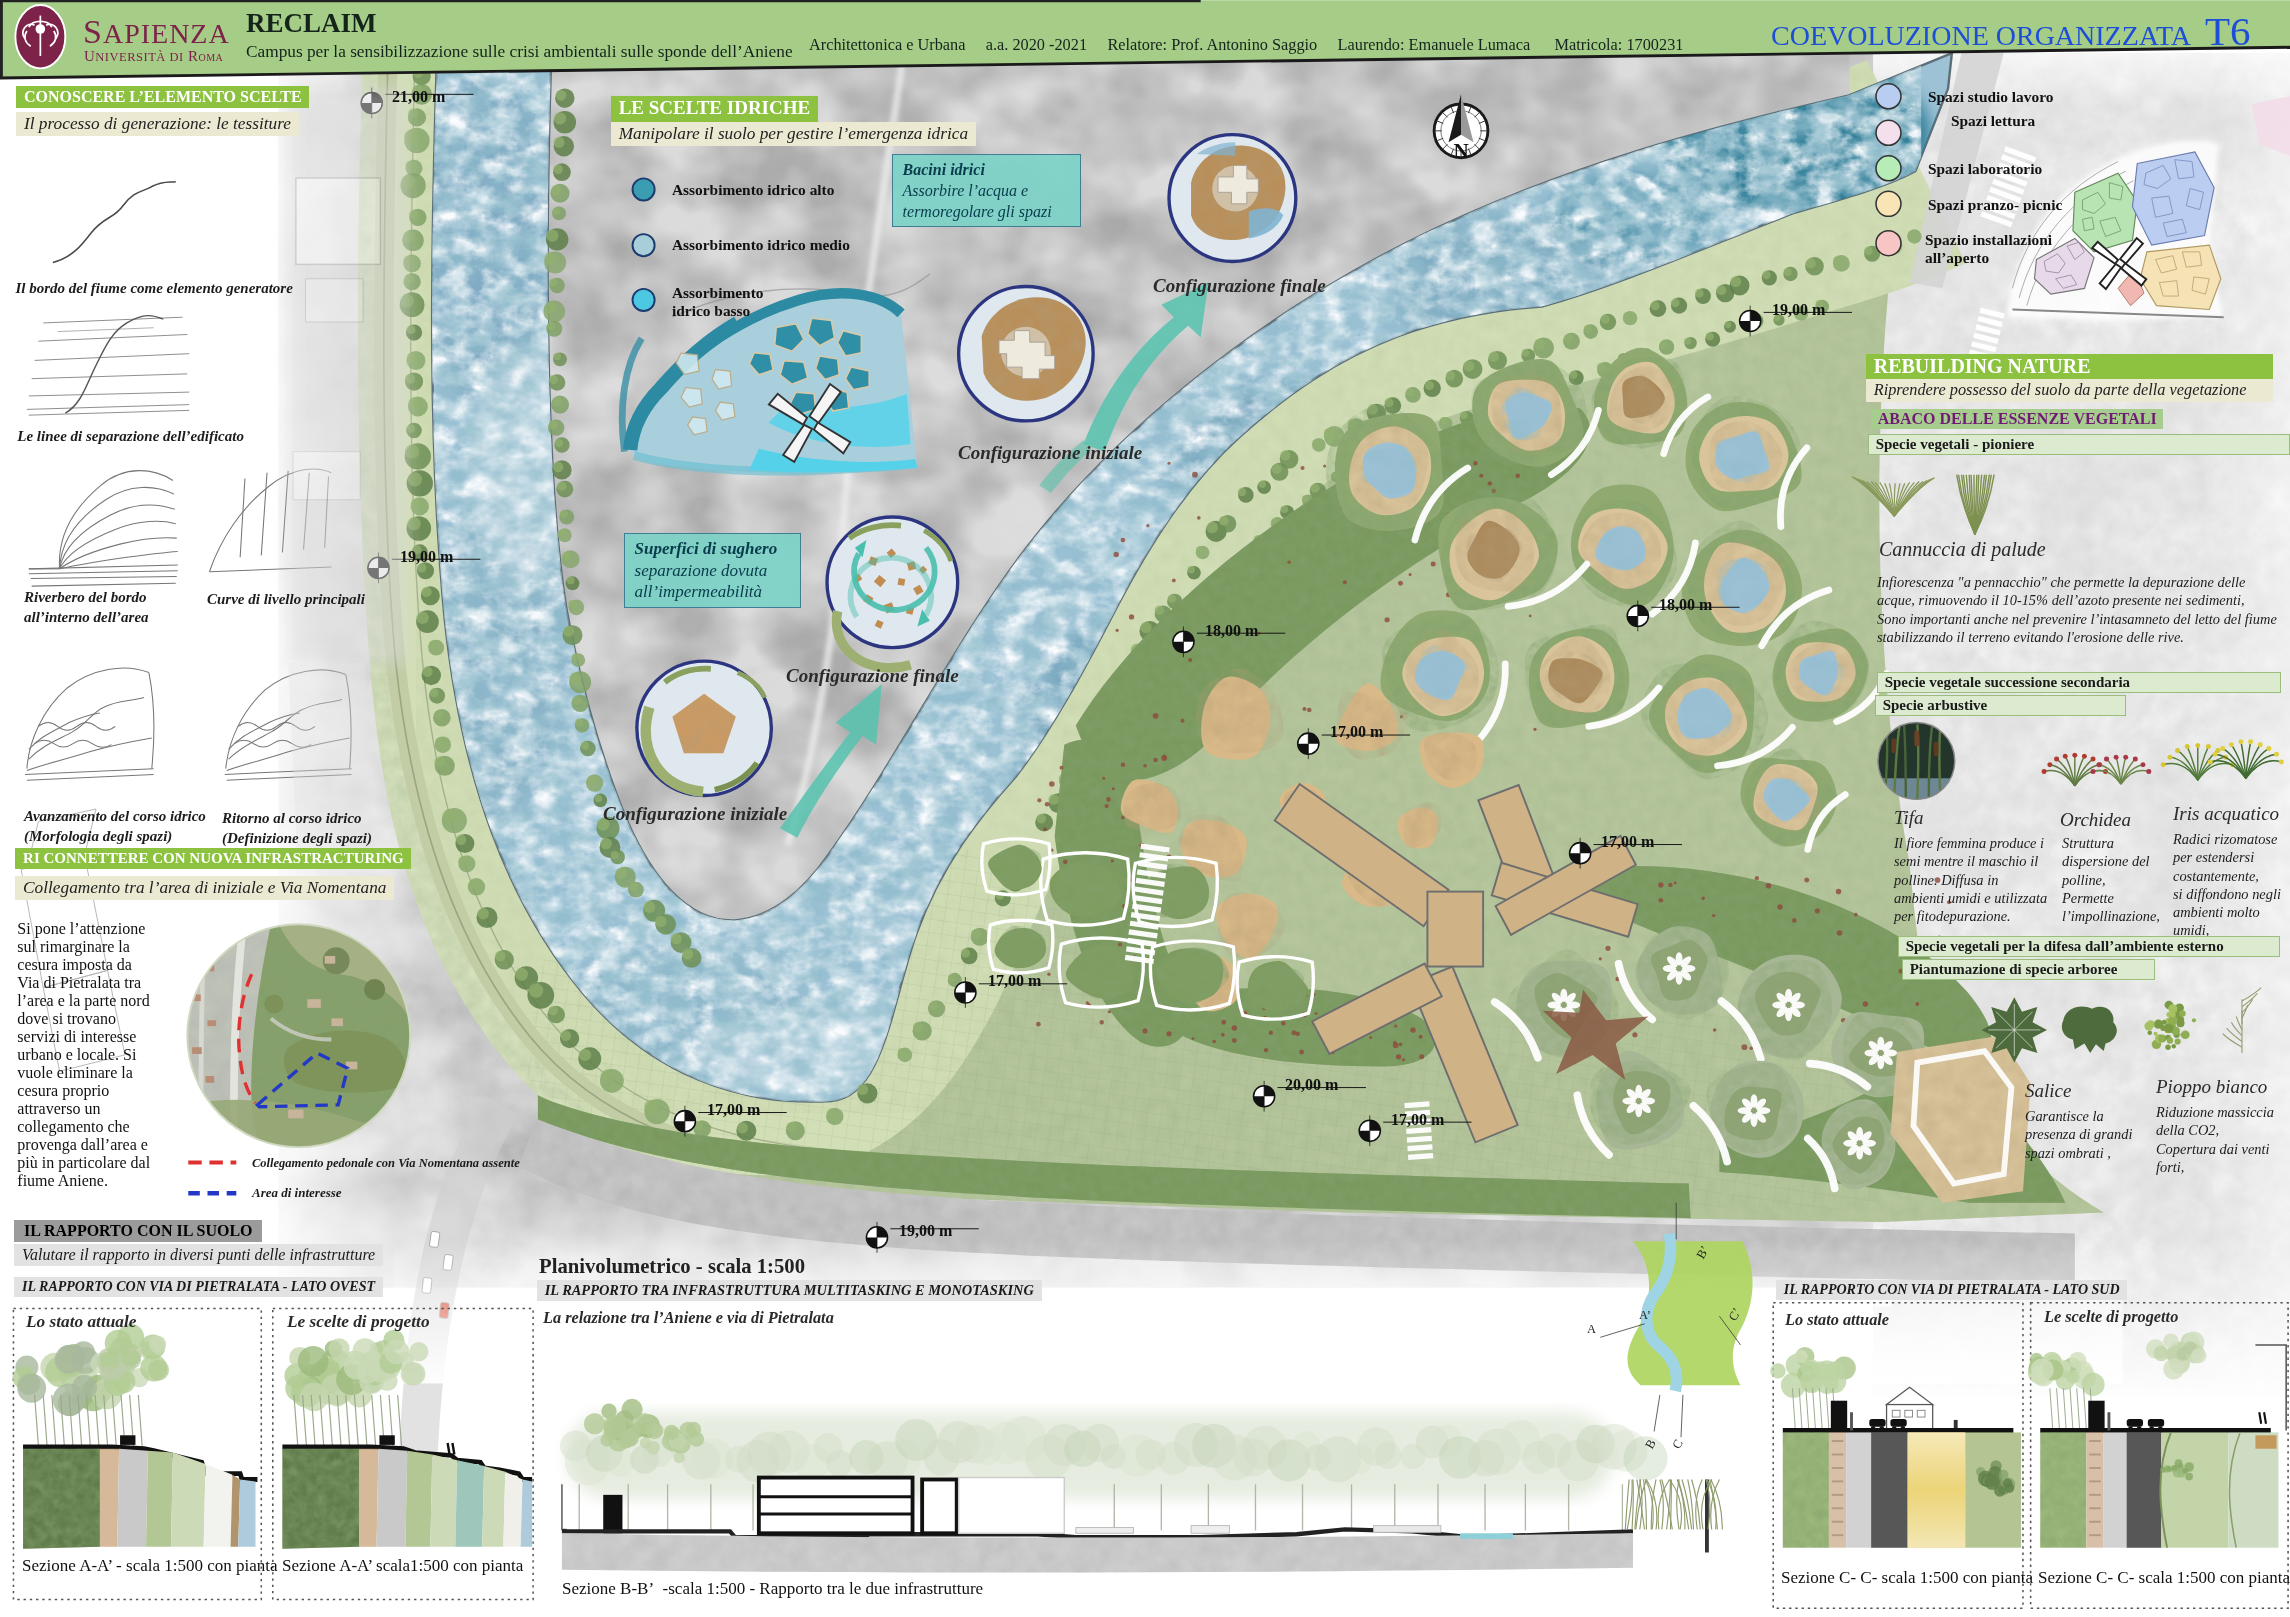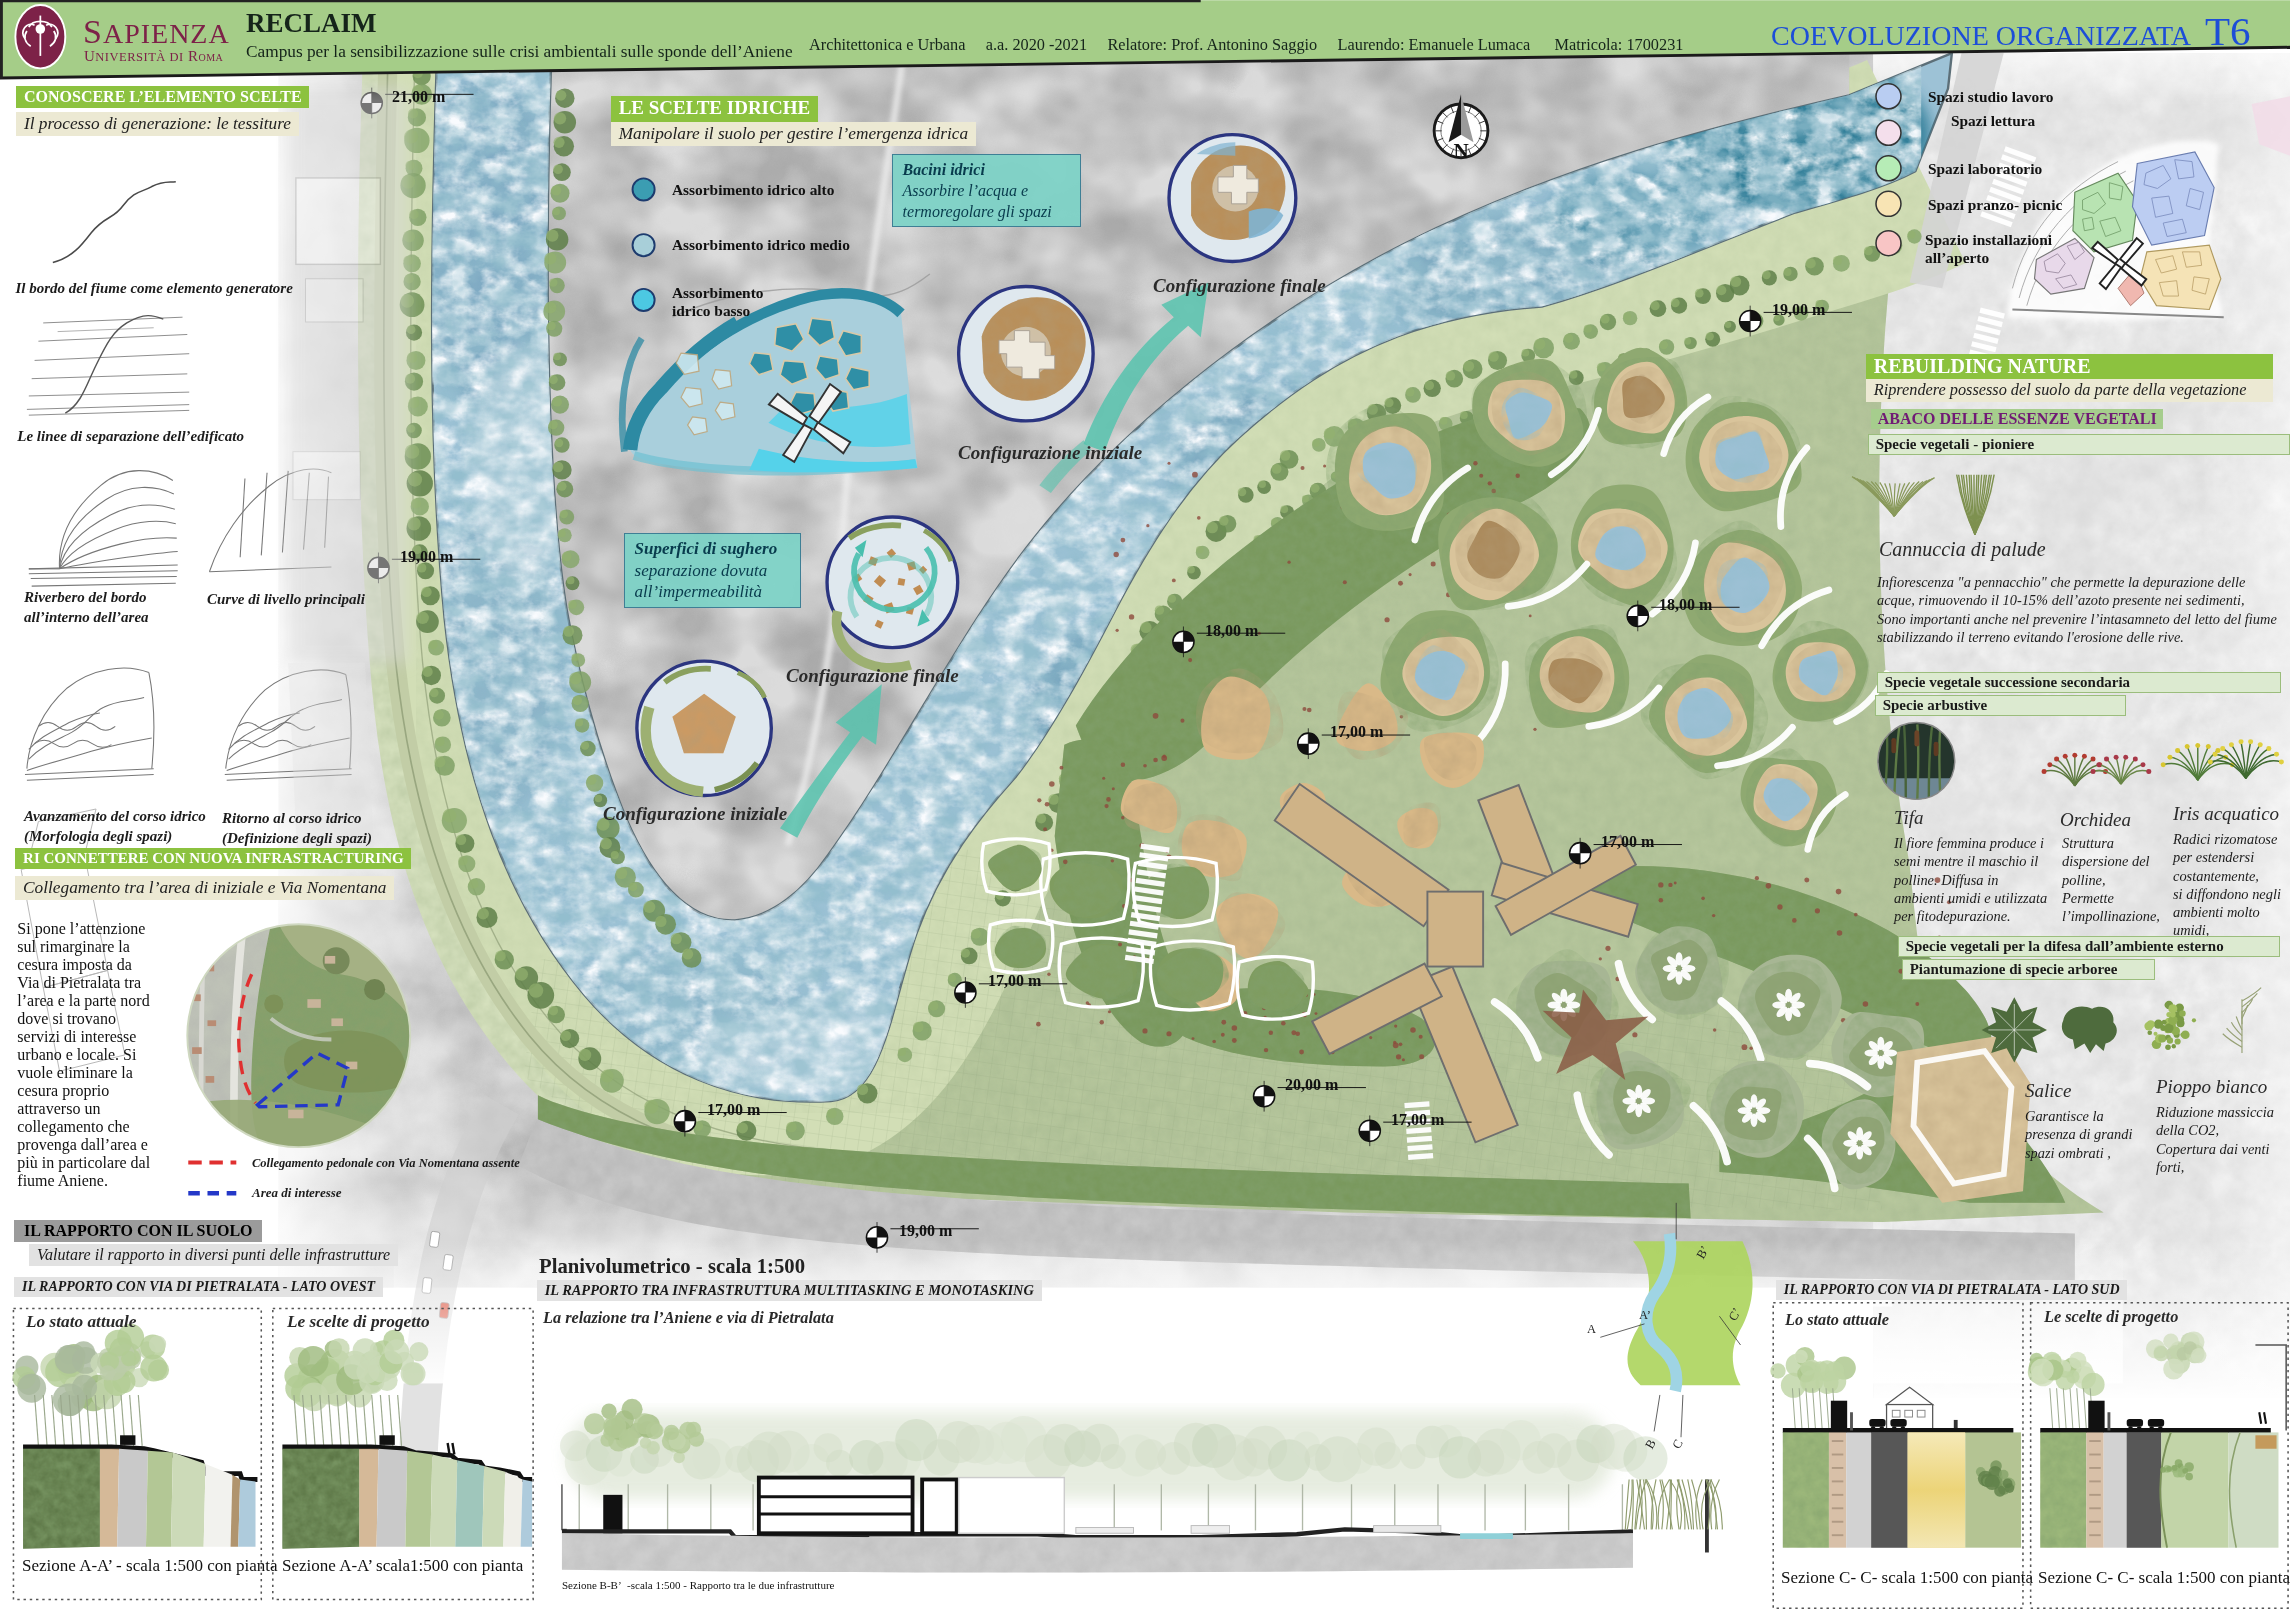--- a/index.html
+++ b/index.html
@@ -3,21 +3,21 @@
 <meta charset="utf-8">
 <style>
 html,body{margin:0;padding:0;}
 #board{position:relative;width:2290px;height:1618px;background:#ffffff;overflow:hidden;font-family:"Liberation Serif",serif;}
 #mapsvg{position:absolute;left:0;top:0;}
 .gbar{position:absolute;background:#8cc23f;color:#fff;font-weight:bold;font-size:19px;line-height:1.1;padding:1.9px 7.7px 2.9px 7.7px;white-space:nowrap;}
 .beige{position:absolute;background:#ece9d3;color:#222;font-style:italic;font-size:17.3px;padding:1.9px 7.7px;white-space:nowrap;}
 .cap{position:absolute;color:#1c1c1c;font-weight:bold;font-style:italic;font-size:15px;line-height:1.3;}
 .capbig{position:absolute;color:#2a2a2a;font-weight:bold;font-style:italic;font-size:19px;white-space:nowrap;}
 .graybar{position:absolute;background:#9b9b9b;color:#000;font-weight:bold;font-size:19px;padding:1.9px 9.6px;white-space:nowrap;}
-.lgraybar{position:absolute;background:#e2e2e2;color:#1a1a1a;font-style:italic;font-size:17.3px;padding:1.9px 7.7px;white-space:nowrap;margin-left:15px;}
+.lgraybar{position:absolute;background:#e2e2e2;color:#1a1a1a;font-style:italic;font-size:17.3px;padding:1.9px 7.7px;white-space:nowrap;}
 .lgraybarb{position:absolute;background:#e2e2e2;color:#1a1a1a;font-style:italic;font-weight:bold;font-size:17.3px;padding:1.9px 7.7px;white-space:nowrap;}
 .tealbox{position:absolute;background:rgba(124,210,199,0.92);border:1.9px solid #3e7f95;color:#083b4d;font-size:18px;font-style:italic;padding:3.8px 9.6px;line-height:1.32;}
 .lgreenbar{position:absolute;background:#dcead0;border:1px solid #9bbd7c;color:#1a1a1a;font-weight:bold;font-size:15px;padding:1px 6.7px;white-space:nowrap;}
 .abaco{position:absolute;background:#a6cd8d;color:#701a75;font-weight:bold;font-size:16px;padding:1px 6.7px;white-space:nowrap;}
 .leg{position:absolute;color:#111;font-weight:bold;font-size:15.4px;white-space:nowrap;}
 .ital{position:absolute;color:#1c1c1c;font-style:italic;font-size:14.4px;line-height:1.27;}
 .mark{position:absolute;color:#111;font-weight:bold;font-size:16px;white-space:nowrap;}
 </style>
 </head>
 <body>
@@ -2244,21 +2244,21 @@
 
 <div class="capbig" style="left:603px;top:803px;">Configurazione iniziale</div>
 <div class="capbig" style="left:786px;top:665px;">Configurazione finale</div>
 <div class="capbig" style="left:958px;top:442px;">Configurazione iniziale</div>
 <div class="capbig" style="left:1153px;top:275px;">Configurazione finale</div>
 
 <div style="position:absolute;left:539px;top:1255px;font-size:20.7px;font-weight:bold;color:#222;">Planivolumetrico - scala 1:500</div>
 
 <div class="lgraybarb" style="left:537px;top:1280px;font-size:14.4px;">IL RAPPORTO TRA INFRASTRUTTURA MULTITASKING E MONOTASKING</div>
 <div class="capbig" style="left:543px;top:1308px;font-size:16.3px;">La relazione tra l’Aniene e via di Pietralata</div>
-<div style="position:absolute;left:562px;top:1579px;font-size:11px;color:#111;white-space:nowrap;">Sezione B-B’&nbsp;&nbsp;-scala 1:500 - Rapporto tra le due infrastrutture</div>
+<div style="position:absolute;left:562px;top:1579px;font-size:17px;color:#111;white-space:nowrap;">Sezione B-B’&nbsp;&nbsp;-scala 1:500 - Rapporto tra le due infrastrutture</div>
 
 <div style="position:absolute;left:1587px;top:1322px;font-size:12.5px;color:#222;">A</div>
 <div style="position:absolute;left:1639px;top:1308px;font-size:12.5px;color:#222;">A’</div>
 <div style="position:absolute;left:1697px;top:1245px;font-size:12.5px;color:#222;transform:rotate(-60deg);">B’</div>
 <div style="position:absolute;left:1729px;top:1307px;font-size:12.5px;color:#222;transform:rotate(-60deg);">C’</div>
 <div style="position:absolute;left:1647px;top:1437px;font-size:12.5px;color:#222;transform:rotate(-60deg);">B</div>
 <div style="position:absolute;left:1674px;top:1437px;font-size:12.5px;color:#222;transform:rotate(-60deg);">C</div>
 
 <div class="leg" style="left:1928px;top:88px;">Spazi studio lavoro</div>
 <div class="leg" style="left:1933px;top:112px;padding-left:18px;">Spazi lettura</div>

